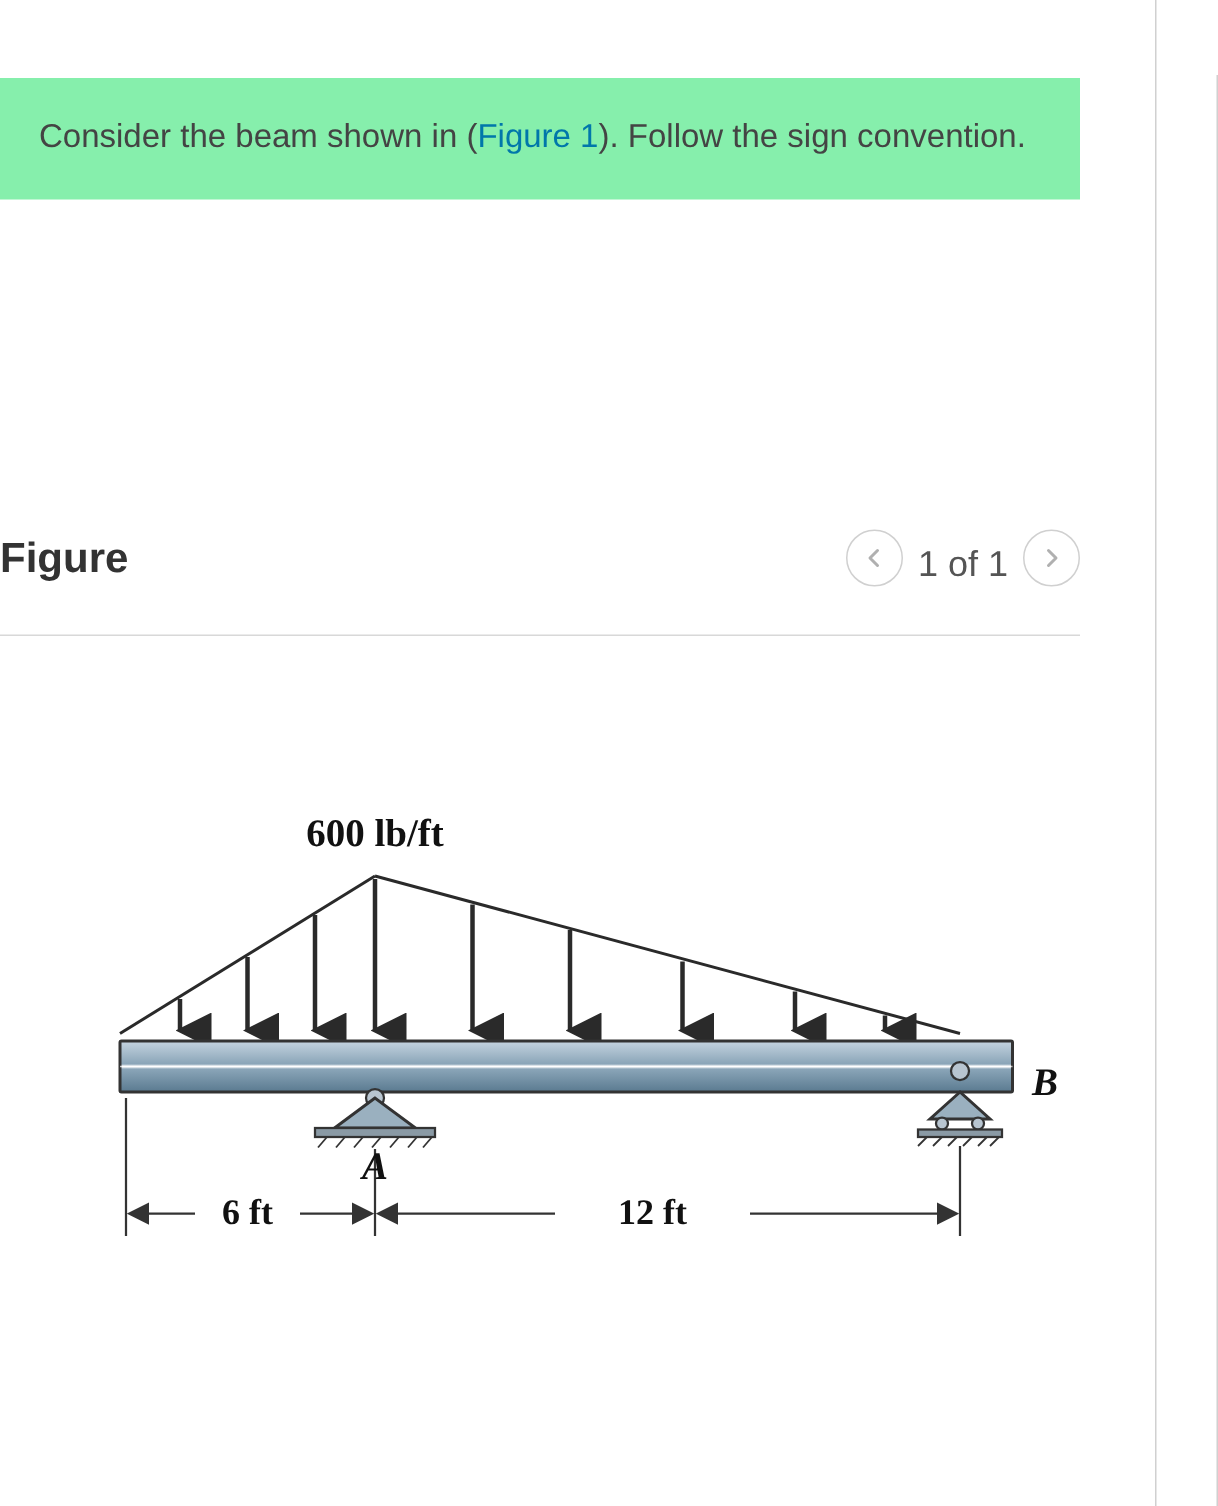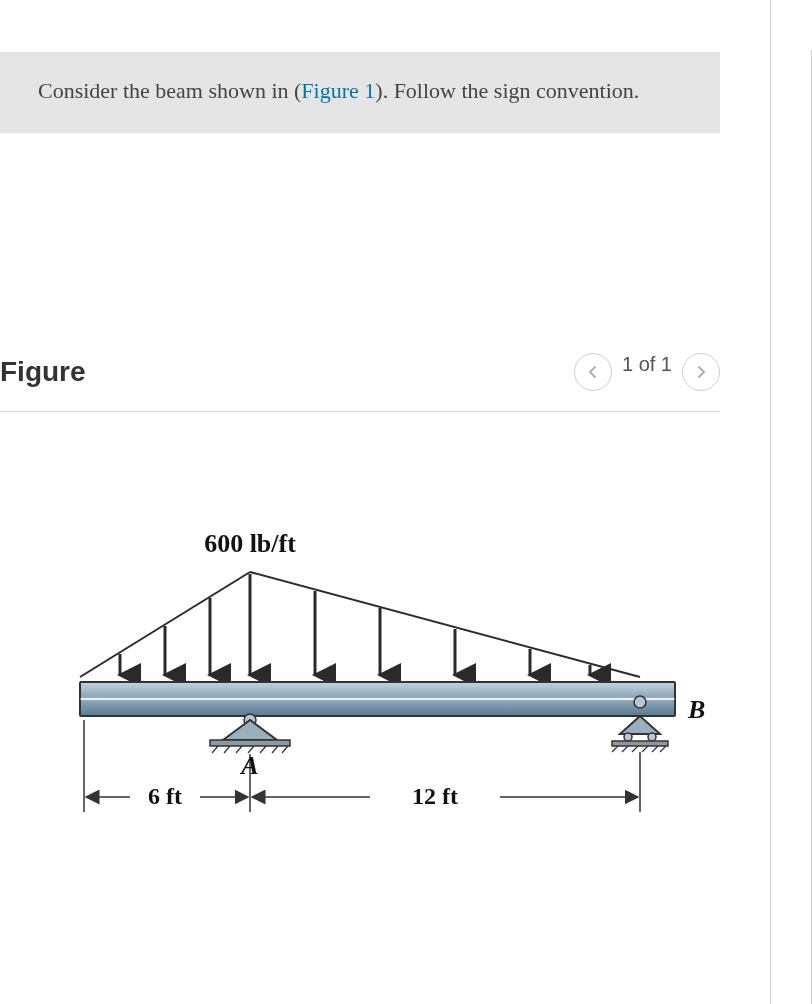--- a/index.html
+++ b/index.html
@@ -26,49 +26,48 @@
       border-left: 1px solid #d0d0d0;
     }
     .sidebar-inner-line {
       position: absolute;
       left: 40px;
       top: 50px;
       height: calc(100% - 50px);
       border-left: 1px solid #d0d0d0;
     }
     .instruction-box {
-      background: #e5e5e5;
-      padding: 22px 26px 26px 38px;
+      background: #86efac;
+      padding: 22px 26px 26px 26px;
       margin: 52px 50px 0 0;
       font-size: 22px;
       color: #444;
       line-height: 1.5;
-      font-family: Liberation Serif, serif;
     }
     .instruction-box .figure-link {
       color: #0077aa;
     }
     .figure-header {
       display: flex;
       align-items: center;
       justify-content: space-between;
       margin: 220px 50px 0 0;
-      padding-bottom: 20px;
+      padding-bottom: 32px;
       border-bottom: 1px solid #d8d8d8;
     }
     .figure-title {
       font-size: 28px;
       font-weight: bold;
       color: #333;
     }
     .pager {
       display: flex;
-      align-items: flex-start;
+      align-items: flex-end;
       gap: 10px;
-      font-size: 20px;
+      font-size: 24px;
       color: #555;
     }
     .pager-btn {
       display: inline-flex;
       align-items: center;
       justify-content: center;
       width: 36px;
       height: 36px;
       border-radius: 50%;
       border: 1px solid #d0d0d0;

